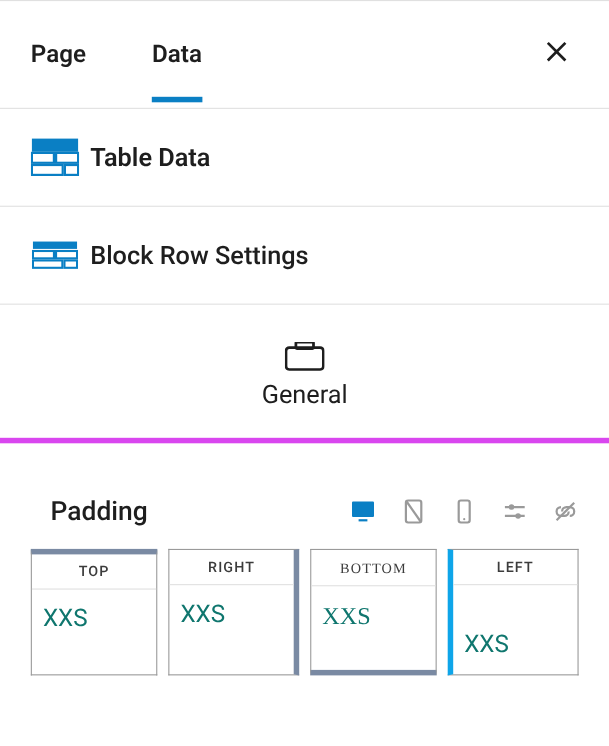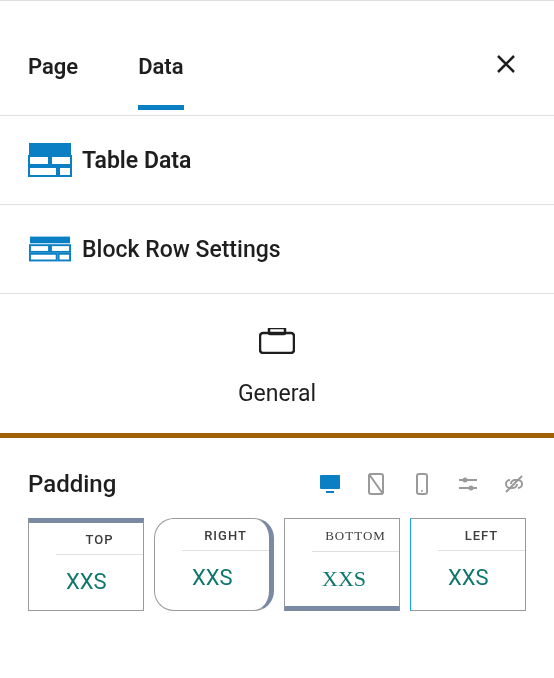--- a/index.html
+++ b/index.html
@@ -10,21 +10,20 @@
     height: 678px;
     color: #1e1e1e;
     border-top: 1px solid #e0e0e0;
   }
   .tabs {
     display: flex;
     align-items: center;
     padding: 0 28px;
     height: 98px;
     border-bottom: 1px solid #e0e0e0;
-    margin-top: 17px;
   }
   .tab {
     font-size: 22px;
     font-weight: 600;
     padding: 30px 0px 30px;
     margin-right: 60px;
     cursor: pointer;
     color: #1e1e1e;
   }
   .tab.active {
@@ -55,31 +54,32 @@
     color: #1e1e1e;
   }
   .section-row.secondary .label { font-weight: 500; }
   .section-row.secondary .icon svg { width: 42px; height: 28px; }
 
   .general-tab {
     display: flex;
     flex-direction: column;
     align-items: center;
     padding: 34px 0 26px;
-    border-bottom: 5px solid #a16207;
-    gap: 22px;
+    border-bottom: 5px solid #d946ef;
+    gap: 4px;
     justify-content: space-between;
   }
   .general-tab .gicon svg { width: 36px; height: 26px; }
   .general-tab .glabel { font-size: 23px; color: #1e1e1e; }
 
   .padding-header {
     display: flex;
     align-items: center;
-    padding: 32px 28px 20px;
+    padding: 48px 28px 20px;
+    margin-left: 18px;
   }
   .padding-header .ptitle {
     font-size: 24px;
     font-weight: 500;
   }
   .device-icons {
     margin-left: auto;
     display: flex;
     align-items: center;
     gap: 22px;
@@ -91,40 +91,39 @@
     display: flex;
     gap: 10px;
     padding: 0 28px 28px;
   }
   .pad-field {
     flex: 1;
     border: 1px solid #9a9a9a;
     display: flex;
     flex-direction: column;
     background: #fff;
-    padding-left: 27px;
   }
   .pad-field .plabel {
     font-size: 13px;
     letter-spacing: 1px;
     font-weight: 500;
     text-align: center;
     padding: 9px 0 7px;
     color: #3c3c3c;
     border-bottom: 1px solid #e0e0e0;
   }
   .pad-field .pvalue {
     font-size: 22px;
     padding: 14px 10px;
     color: #0f766e;
   }
   .pad-field.top-active { border-top: 5px solid #7a8aa3; }
   .pad-field.bottom-active { border-bottom: 5px solid #7a8aa3; font-family: Liberation Serif, serif; }
-  .pad-field.right-active { border-right: 5px solid #7a8aa3; border-radius: 20px; }
-  .pad-field.left-active { border-left: 1px solid #0ea5e9; }
+  .pad-field.right-active { border-right: 5px solid #7a8aa3; }
+  .pad-field.left-active { border-left: 5px solid #0ea5e9; gap: 28px; }
 </style>
 </head>
 <body>
 
 <div class="tabs">
   <div class="tab">Page</div>
   <div class="tab active">Data</div>
   <div class="close-btn">
     <svg viewBox="0 0 24 24">
         <path d="M4 4 L20 20 M20 4 L4 20" stroke="#1e1e1e" stroke-width="2.5" fill="none"></path>

